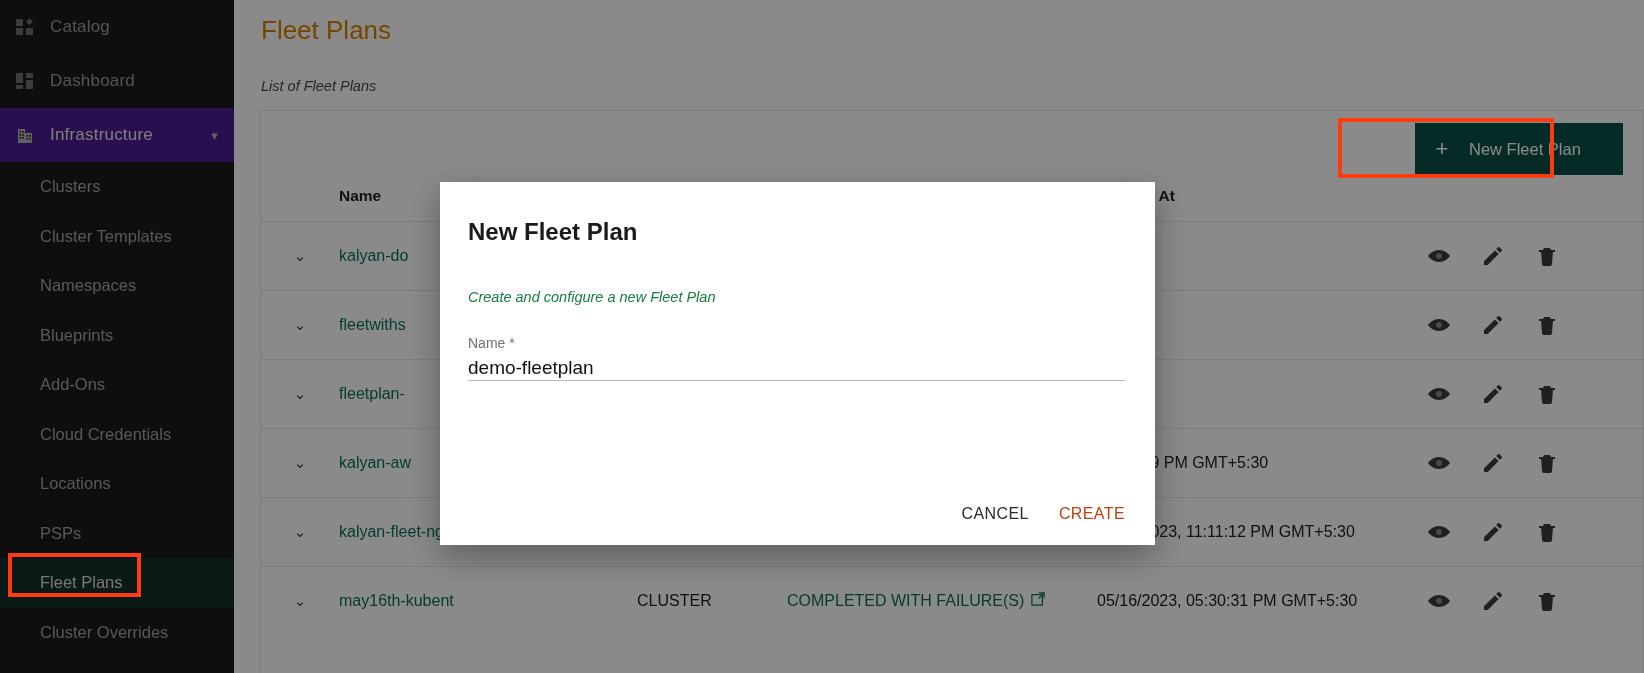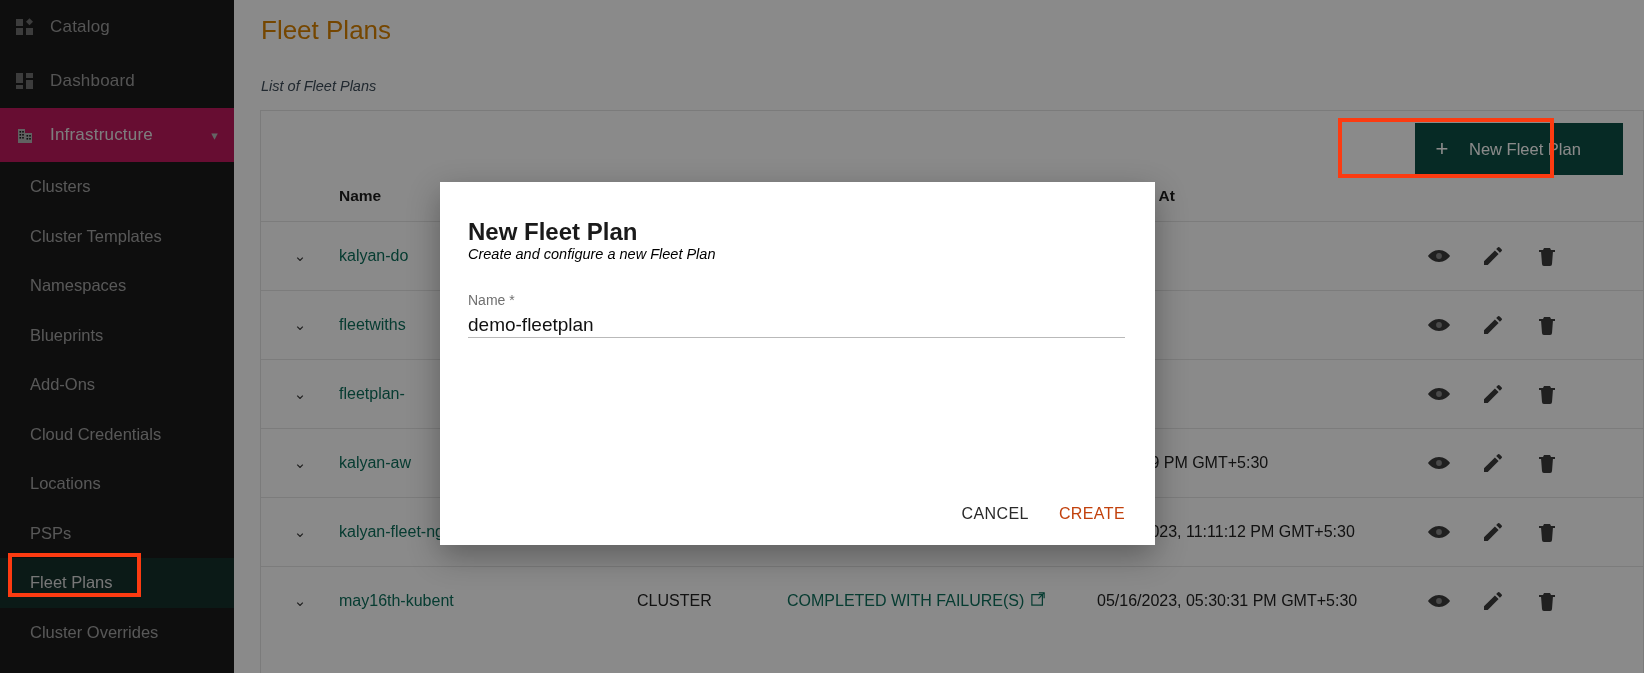--- a/index.html
+++ b/index.html
@@ -28,31 +28,31 @@
     letter-spacing: .2px;
     cursor: pointer;
   }
   .nav-row .nav-ico {
     width: 22px; height: 22px;
     margin-right: 14px;
     display: flex; align-items: center; justify-content: center;
     flex: 0 0 22px;
   }
   .nav-row.active-group {
-    background: #be185d;
+    background: #4c1d95;
     color: #e8e8e8;
   }
   .nav-row .chev {
     margin-left: auto; margin-right: 16px;
     font-size: 13px; color: #b9b9b9;
   }
   .sub-row {
     display: flex; align-items: center;
     height: 49.5px;
-    padding-left: 30px;
+    padding-left: 40px;
     color: #a3a3a3;
     font-size: 16.5px;
     cursor: pointer;
     position: relative;
   }
   .sub-row.selected {
     background: #15302c;
     color: #dcdcdc;
   }
   
@@ -139,21 +139,21 @@
   #modal {
     position: absolute;
     left: 440px; top: 182px;
     width: 715px; height: 363px;
     background: #ffffff;
     z-index: 30;
     box-shadow: 0 11px 30px rgba(0,0,0,.32);
     padding: 28px 30px 0 28px;
   }
   #modal-title { font-size: 24px; font-weight: bold; color: #1a1a1a; margin-top: 8px; }
-  #modal-desc  { font-size: 14.5px; color: #000000; font-style: italic; }
+  #modal-desc  { font-size: 14.5px; color: #15803d; font-style: italic; margin-top: 43px; }
   .field { margin-top: 30px; position: relative; }
   .field-label { font-size: 14px; color: #707070; }
   .field-val {
     font-size: 19px; color: #111111;
     padding: 6px 0 1px 0;
     border-bottom: 1px solid #b9b9b9;
     width: 657px;
   }
   .field.select .field-val { padding-bottom: 30px; }
   .caret {

